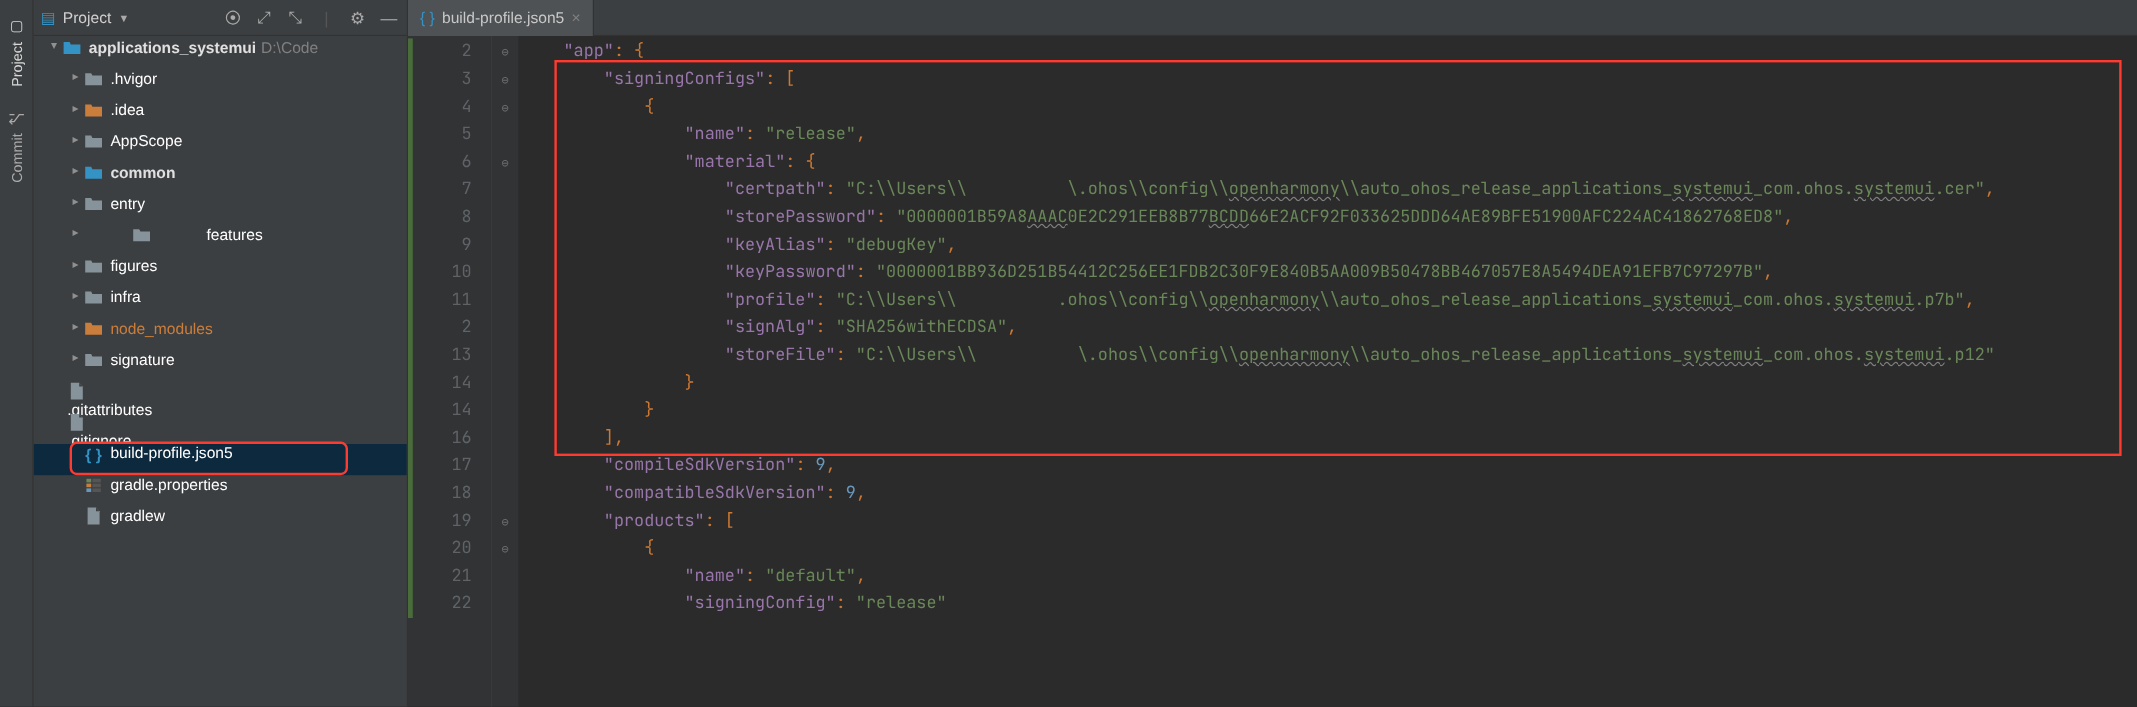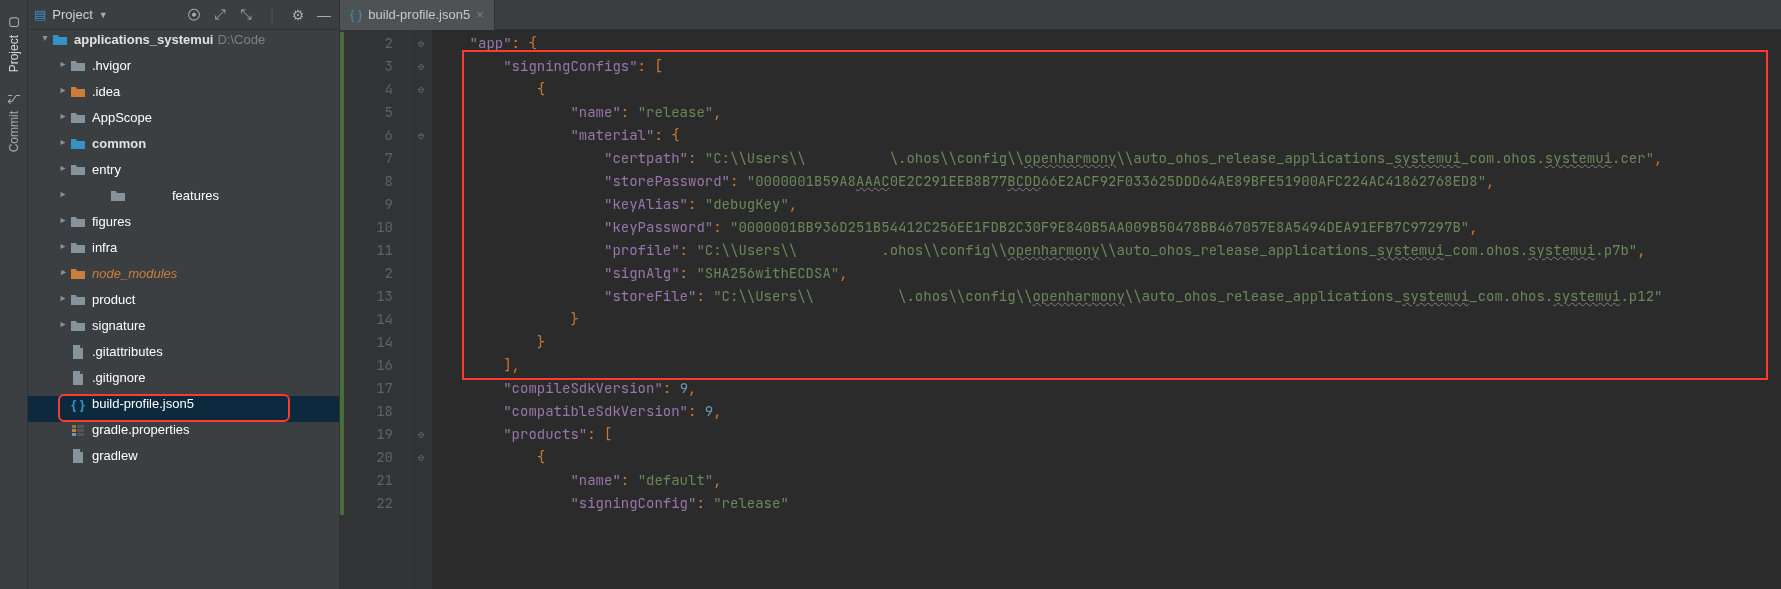--- a/index.html
+++ b/index.html
@@ -291,58 +291,49 @@
       </div>
       <div class="tree-row" style="padding-left: 28px;">
         <span class="chevron closed"></span>
         <span class="ficon">
           <svg width="16" height="16" viewBox="0 0 16 16">
             <path class="svg-folder" d="M1 3h5l1 2h8v8H1z"></path>
           </svg>
         </span>
         <span class="treelbl">infra</span>
       </div>
-      <div class="tree-row" style="padding-left: 28px; font-style: italic;">
+      <div class="tree-row" style="padding-left: 28px;">
         <span class="chevron closed"></span>
         <span class="ficon">
           <svg width="16" height="16" viewBox="0 0 16 16">
             <path class="svg-folder-orange" d="M1 3h5l1 2h8v8H1z"></path>
           </svg>
         </span>
         <span class="treelbl" style="color:#cb7e3b">node_modules</span>
       </div>
       <div class="tree-row" style="padding-left: 28px;">
         <span class="chevron closed"></span>
         <span class="ficon">
           <svg width="16" height="16" viewBox="0 0 16 16">
             <path class="svg-folder" d="M1 3h5l1 2h8v8H1z"></path>
           </svg>
         </span>
-        <span class="treelbl">product</span>
-      </div>
-      <div class="tree-row" style="padding-left: 28px;">
-        <span class="chevron closed"></span>
-        <span class="ficon">
-          <svg width="16" height="16" viewBox="0 0 16 16">
-            <path class="svg-folder" d="M1 3h5l1 2h8v8H1z"></path>
-          </svg>
-        </span>
         <span class="treelbl">signature</span>
       </div>
-      <div class="tree-row" style="padding-left: 28px;">
+      <div class="tree-row" style="padding-left: 28px; flex-direction: column;">
         <span class="chevron none"></span>
         <span class="ficon">
           <svg width="16" height="16" viewBox="0 0 16 16">
             <path class="svg-file" d="M3 1h7l3 3v11H3z"></path>
             <path fill="#3c3f41" d="M10 1v3h3z"></path>
           </svg>
         </span>
         <span class="treelbl">.gitattributes</span>
       </div>
-      <div class="tree-row" style="padding-left: 28px;">
+      <div class="tree-row" style="padding-left: 28px; flex-direction: column;">
         <span class="chevron none"></span>
         <span class="ficon">
           <svg width="16" height="16" viewBox="0 0 16 16">
             <path class="svg-file" d="M3 1h7l3 3v11H3z"></path>
             <path fill="#3c3f41" d="M10 1v3h3z"></path>
           </svg>
         </span>
         <span class="treelbl">.gitignore</span>
       </div>
       <div class="tree-row selected" style="padding-left: 28px;">

